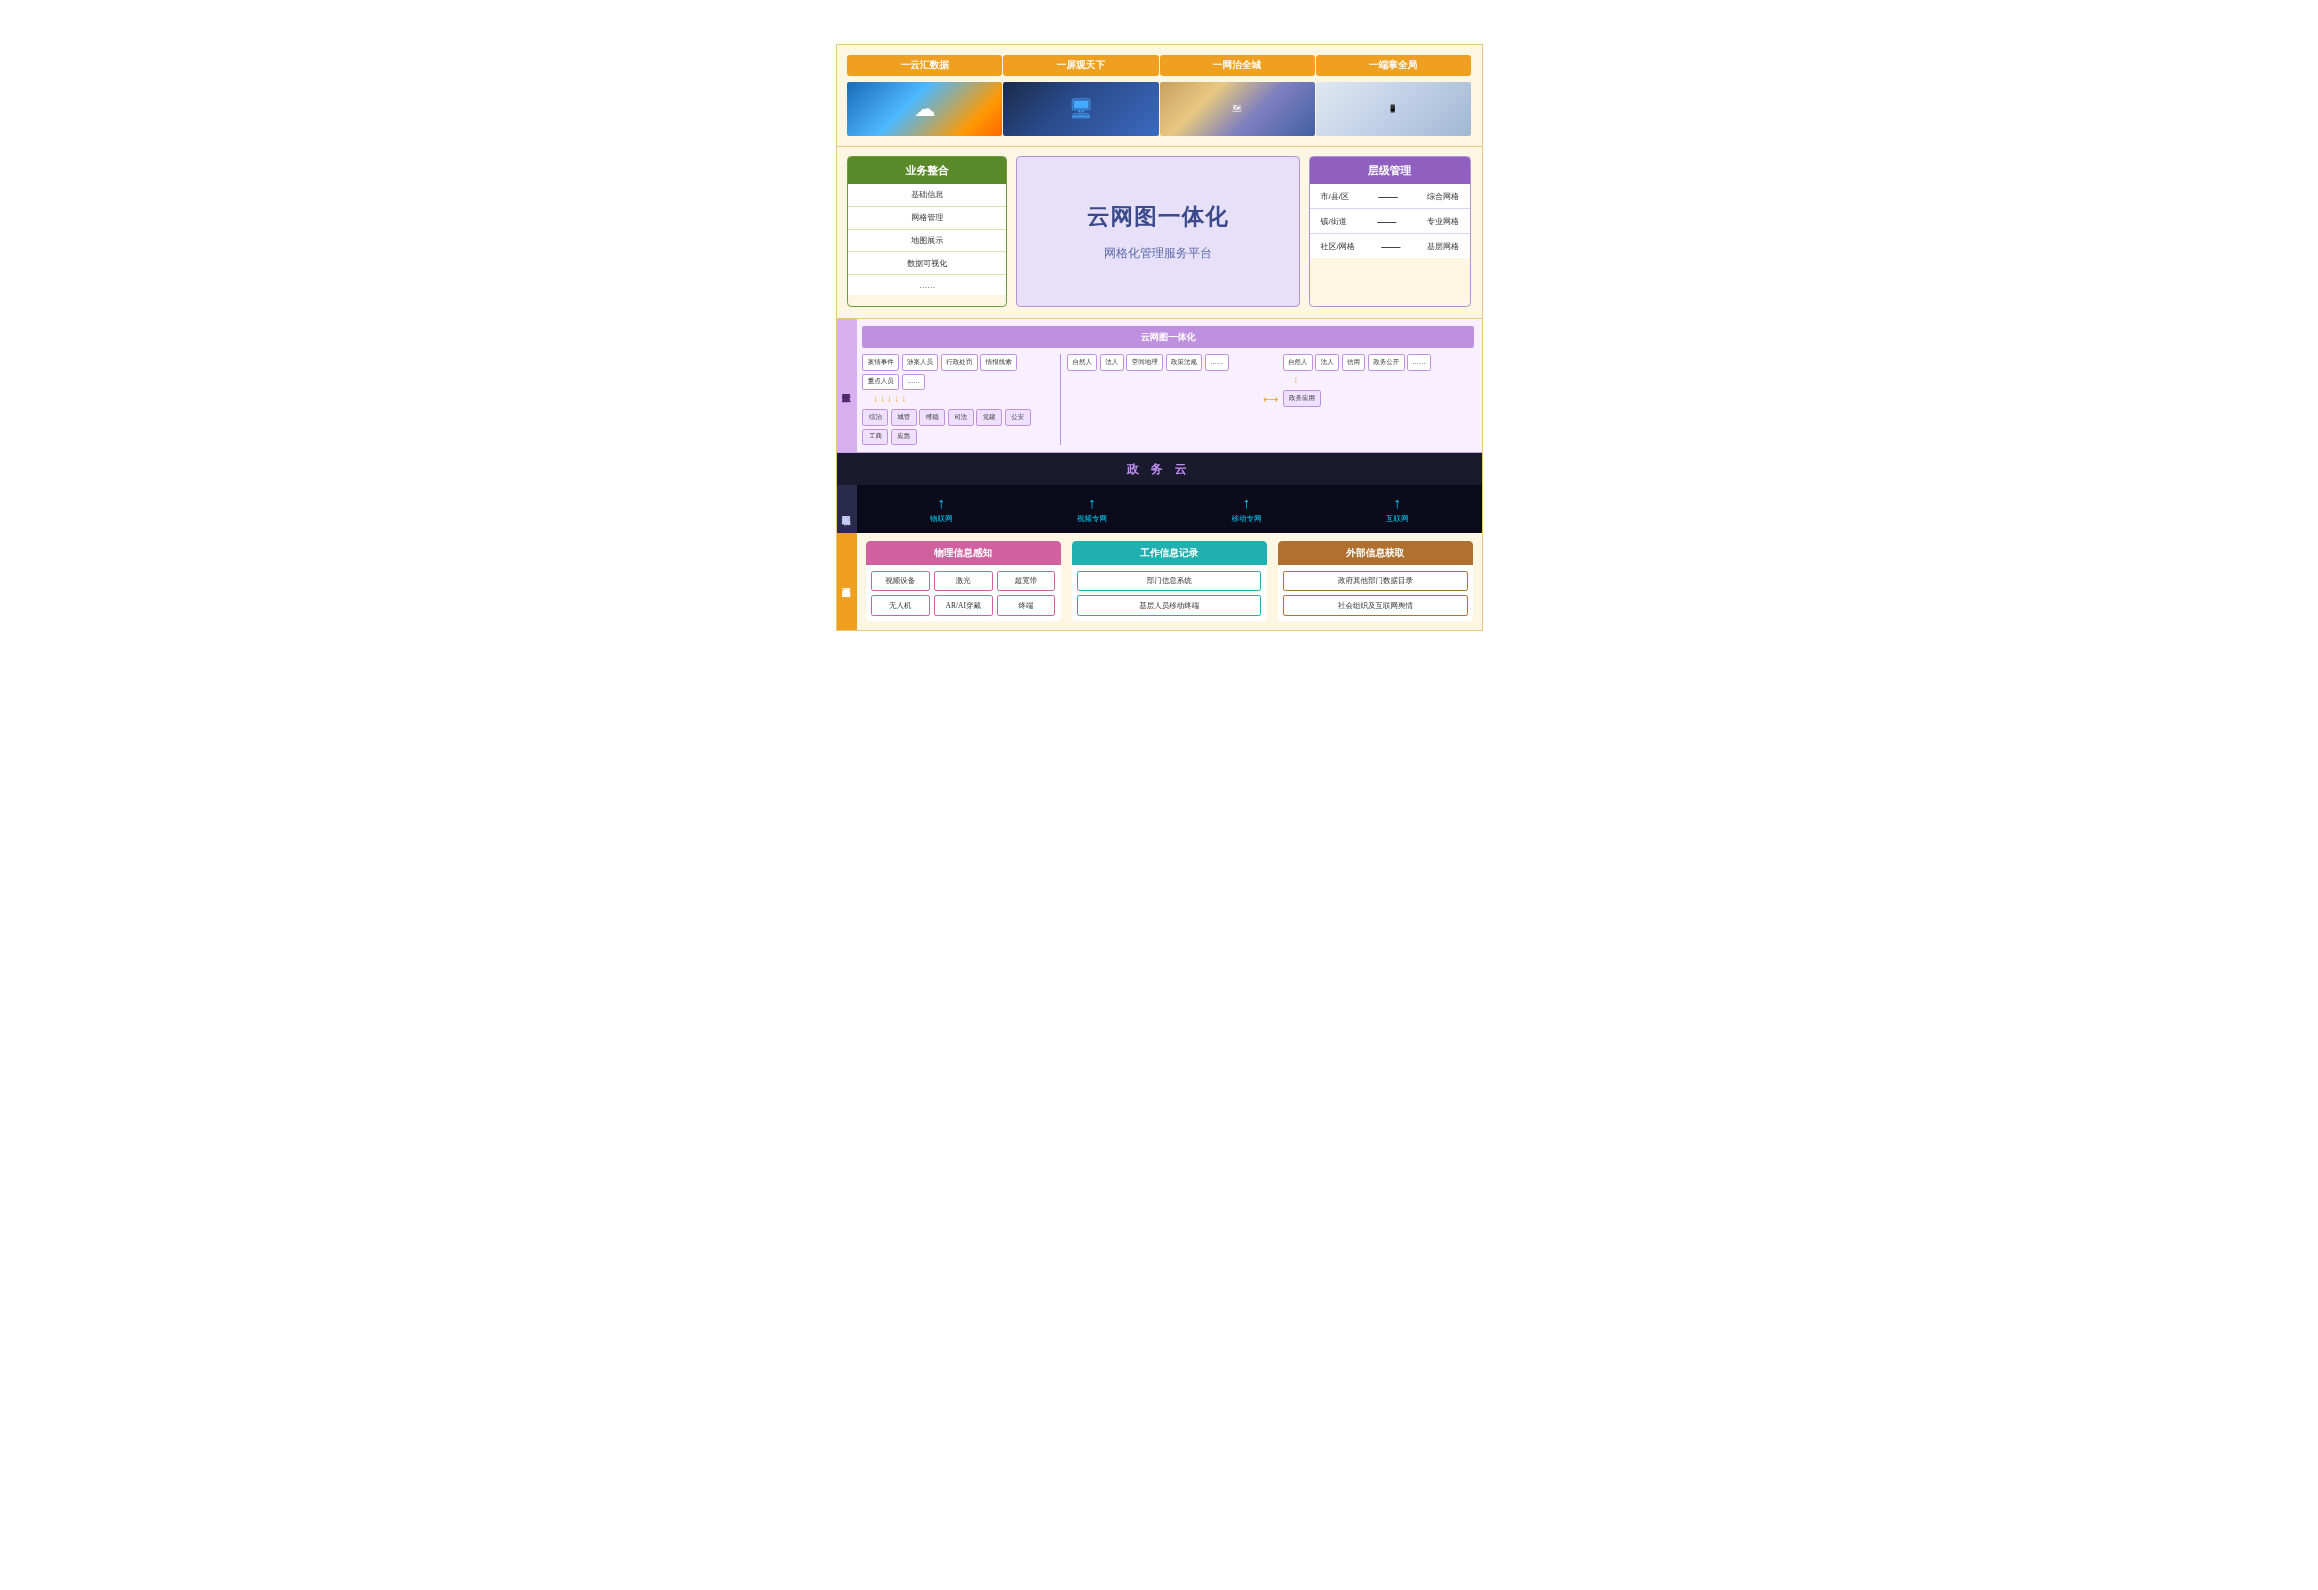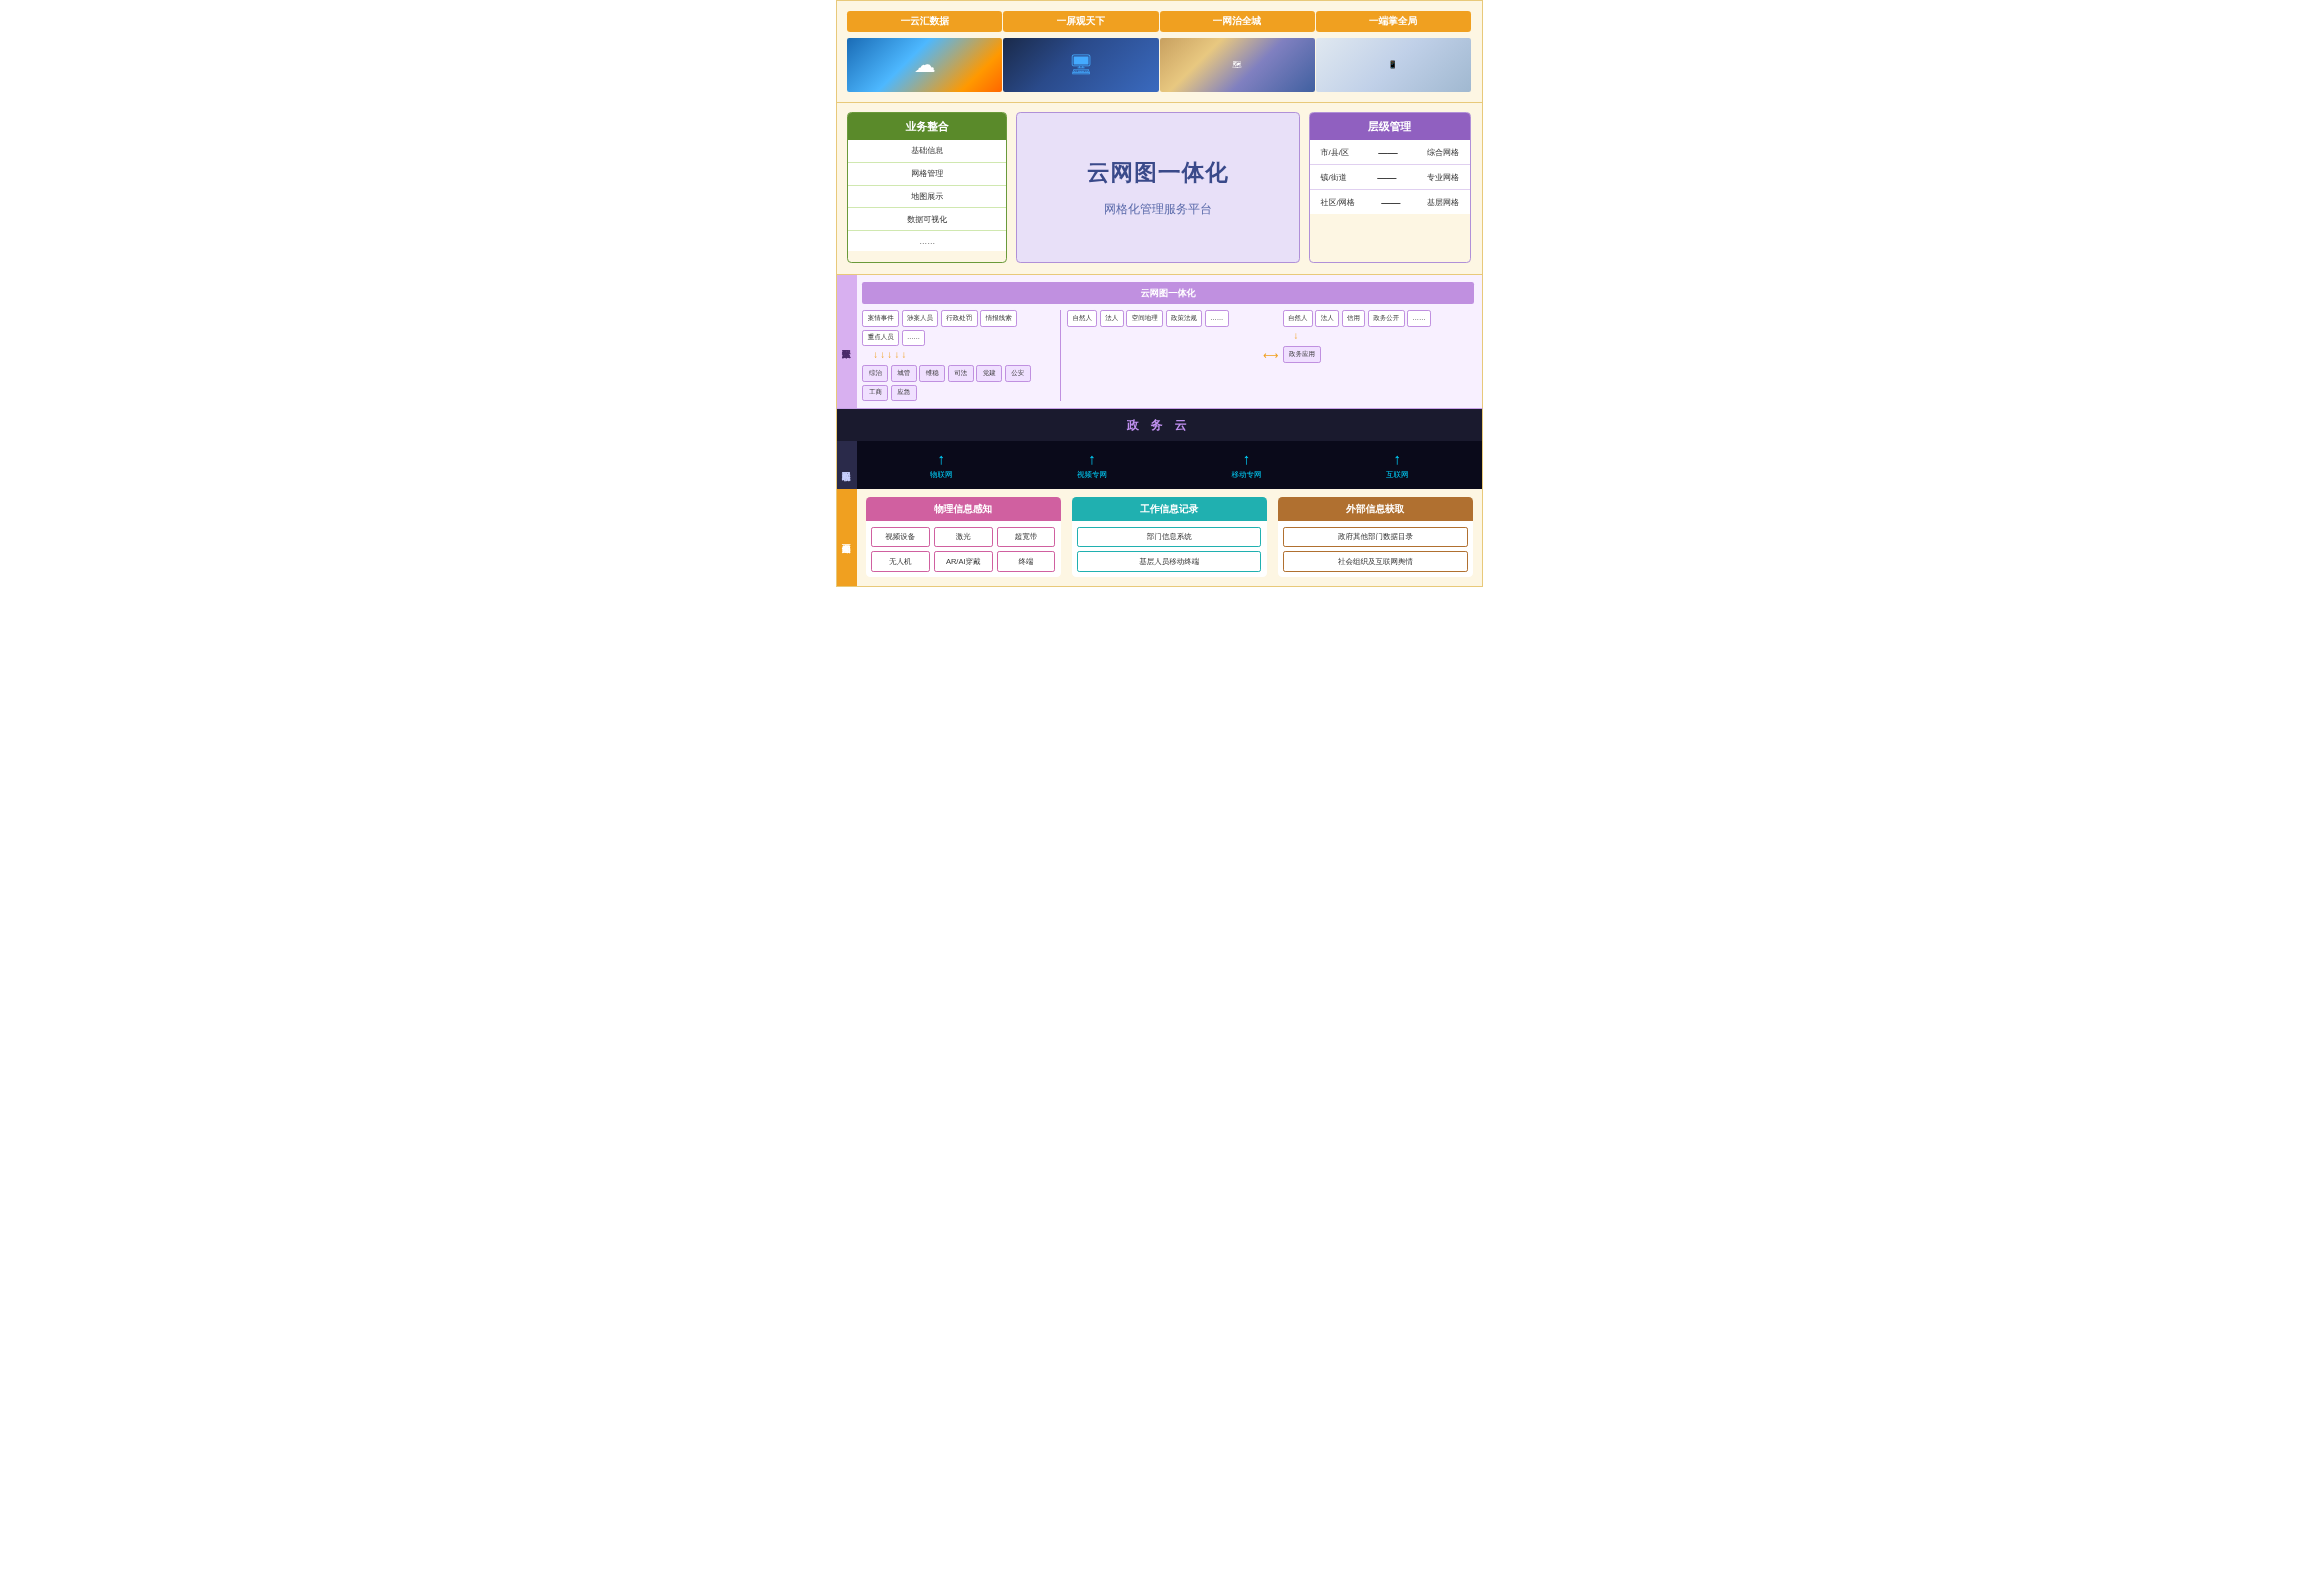--- a/index.html
+++ b/index.html
@@ -10,20 +10,21 @@
       margin: 0 auto;
     }
 
     
     .top-section {
       background: #fdf6e3;
       padding: 9.7px 10.8px 10.8px;
       display: flex;
       gap: 1px;
       border: 1.1px solid #e8c97a;
+      margin-top: 44px;
     }
     .top-card {
       flex: 1;
       display: flex;
       flex-direction: column;
       align-items: center;
       gap: 5.4px;
     }
     .top-card-title {
       background: #f0a020;
@@ -375,20 +376,21 @@
       gap: 4.3px;
     }
     .bottom-cell {
       flex: 1;
       border: 0.5px solid #ddd;
       border-radius: 2.2px;
       padding: 4.3px;
       text-align: center;
       font-size: 7.5px;
       color: #333;
+      font-family: Liberation Serif, serif;
     }
     .bottom-box-physical .bottom-cell { border-color: #d060a0; }
     .bottom-box-work .bottom-cell { border-color: #20b0b0; }
     .bottom-box-external .bottom-cell { border-color: #b07030; }
   </style>
 </head>
 <body>
 
 <div class="top-section">
   <div class="top-card">

